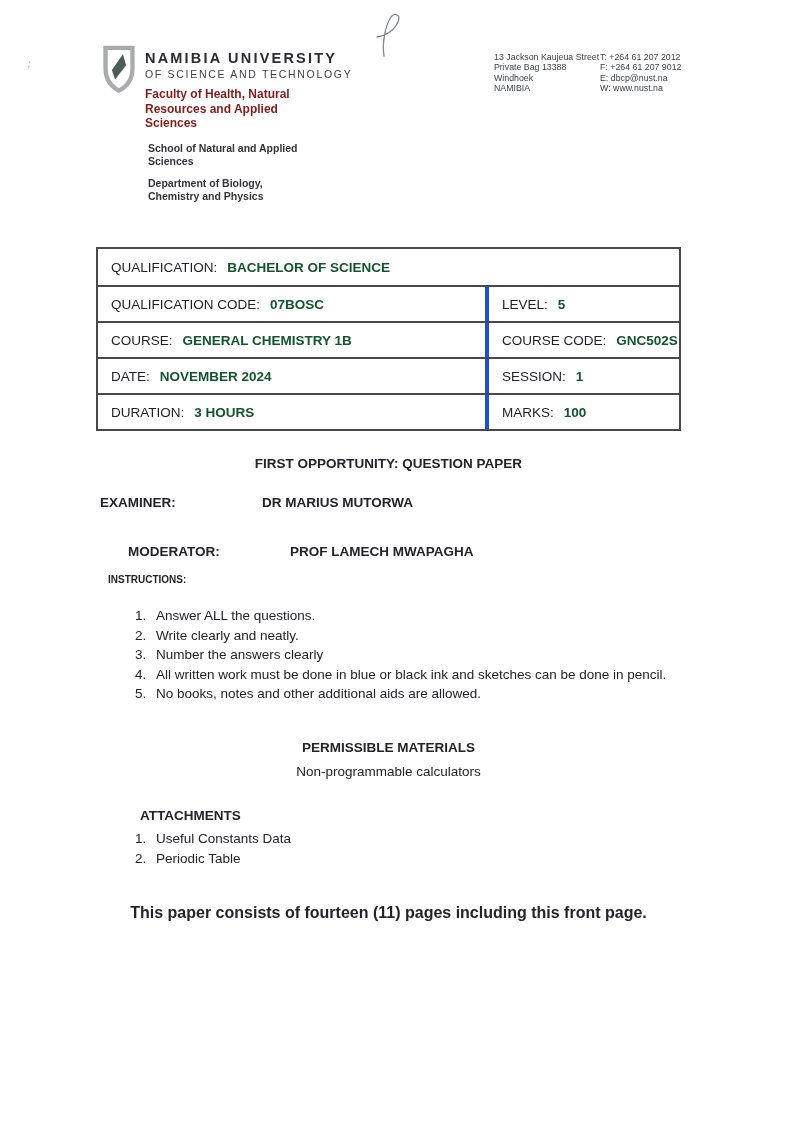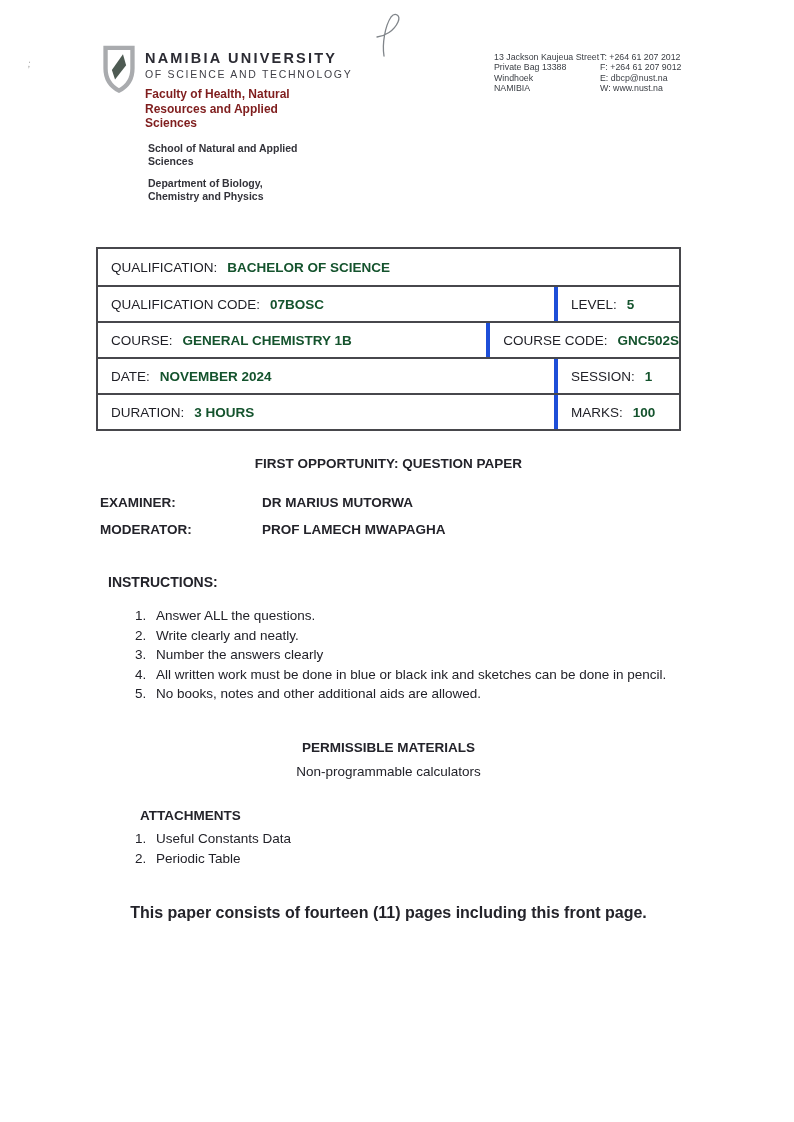--- a/index.html
+++ b/index.html
@@ -28,31 +28,31 @@
   .pen-mark { position:absolute; left:360px; top:12px; }
   .stray-mark { position:absolute; left:28px; top:58px; font-size:10px; color:#9a9a9a;
               transform:rotate(8deg); }
   
   .exam-table { position:absolute; left:96px; top:247px; width:585px;
               border:2px solid #47474c; }
   .t-row { display:flex; height:36px; }
   .t-row + .t-row { border-top:2px solid #47474c; }
   .t-cell { display:flex; align-items:center; padding-left:13px;
               font-size:13.5px; white-space:nowrap; }
-  .t-cell.c1 { width:456px; }
+  .t-cell.c1 { width:387px; }
   .t-cell.c2 { flex:1; border-left:4px solid #1d4ed8; }
   .t-cell.full { width:100%; }
   .t-cell .lbl { color:#1f1f26; }
   .t-cell .val { font-weight:bold; margin-left:10px; color:#14532d; }
   
   .center-band { position:absolute; left:96px; width:585px; text-align:center; }
   .paper-title { top:456px; font-weight:bold; font-size:13.5px; }
   .kv-row { position:absolute; left:100px; font-weight:bold; font-size:13.5px; }
   .kv-row .kv-val { position:absolute; left:162px; white-space:nowrap; }
-  .instr-head { position:absolute; left:100px; top:574px; font-weight:bold; font-size:14px;padding-left:8px; }
+  .instr-head { position:absolute; left:100px; top:574px; font-weight:bold; font-size:10px;padding-left:8px; }
   ol.num-list { position:absolute; left:112px; width:558px; list-style:decimal;
               padding-left:38px; font-size:13.5px; line-height:19.5px; color:#222229; }
   ol.num-list li { padding-left:6px; }
   .instr-list { top:606px; }
   .perm-head { top:740px; font-weight:bold; font-size:13.5px; }
   .perm-text { top:764px; font-size:13.5px; }
   .attach-head { position:absolute; left:140px; top:808px; font-weight:bold; font-size:13.5px; }
   .attach-list { top:829px; }
   .footer-note { top:904px; font-weight:bold; font-size:16px; }
 </style>
@@ -156,21 +156,21 @@
       </div>
     </div>
   </div>
 
   <div class="center-band paper-title">FIRST OPPORTUNITY: QUESTION PAPER</div>
 
   <div class="kv-row" style="top:495px;">
     <span>EXAMINER:</span>
     <span class="kv-val">DR MARIUS MUTORWA</span>
   </div>
-  <div class="kv-row" style="top:522px;">
+  <div class="kv-row" style="top:544px;margin-left:28px;">
     <span>MODERATOR:</span>
     <span class="kv-val">PROF LAMECH MWAPAGHA</span>
   </div>
 
   <div class="instr-head">INSTRUCTIONS:</div>
   <ol class="num-list instr-list">
     <li>Answer ALL the questions.</li>
     <li>Write clearly and neatly.</li>
     <li>Number the answers clearly</li>
     <li>All written work must be done in blue or black ink and sketches can be done in pencil.</li>

